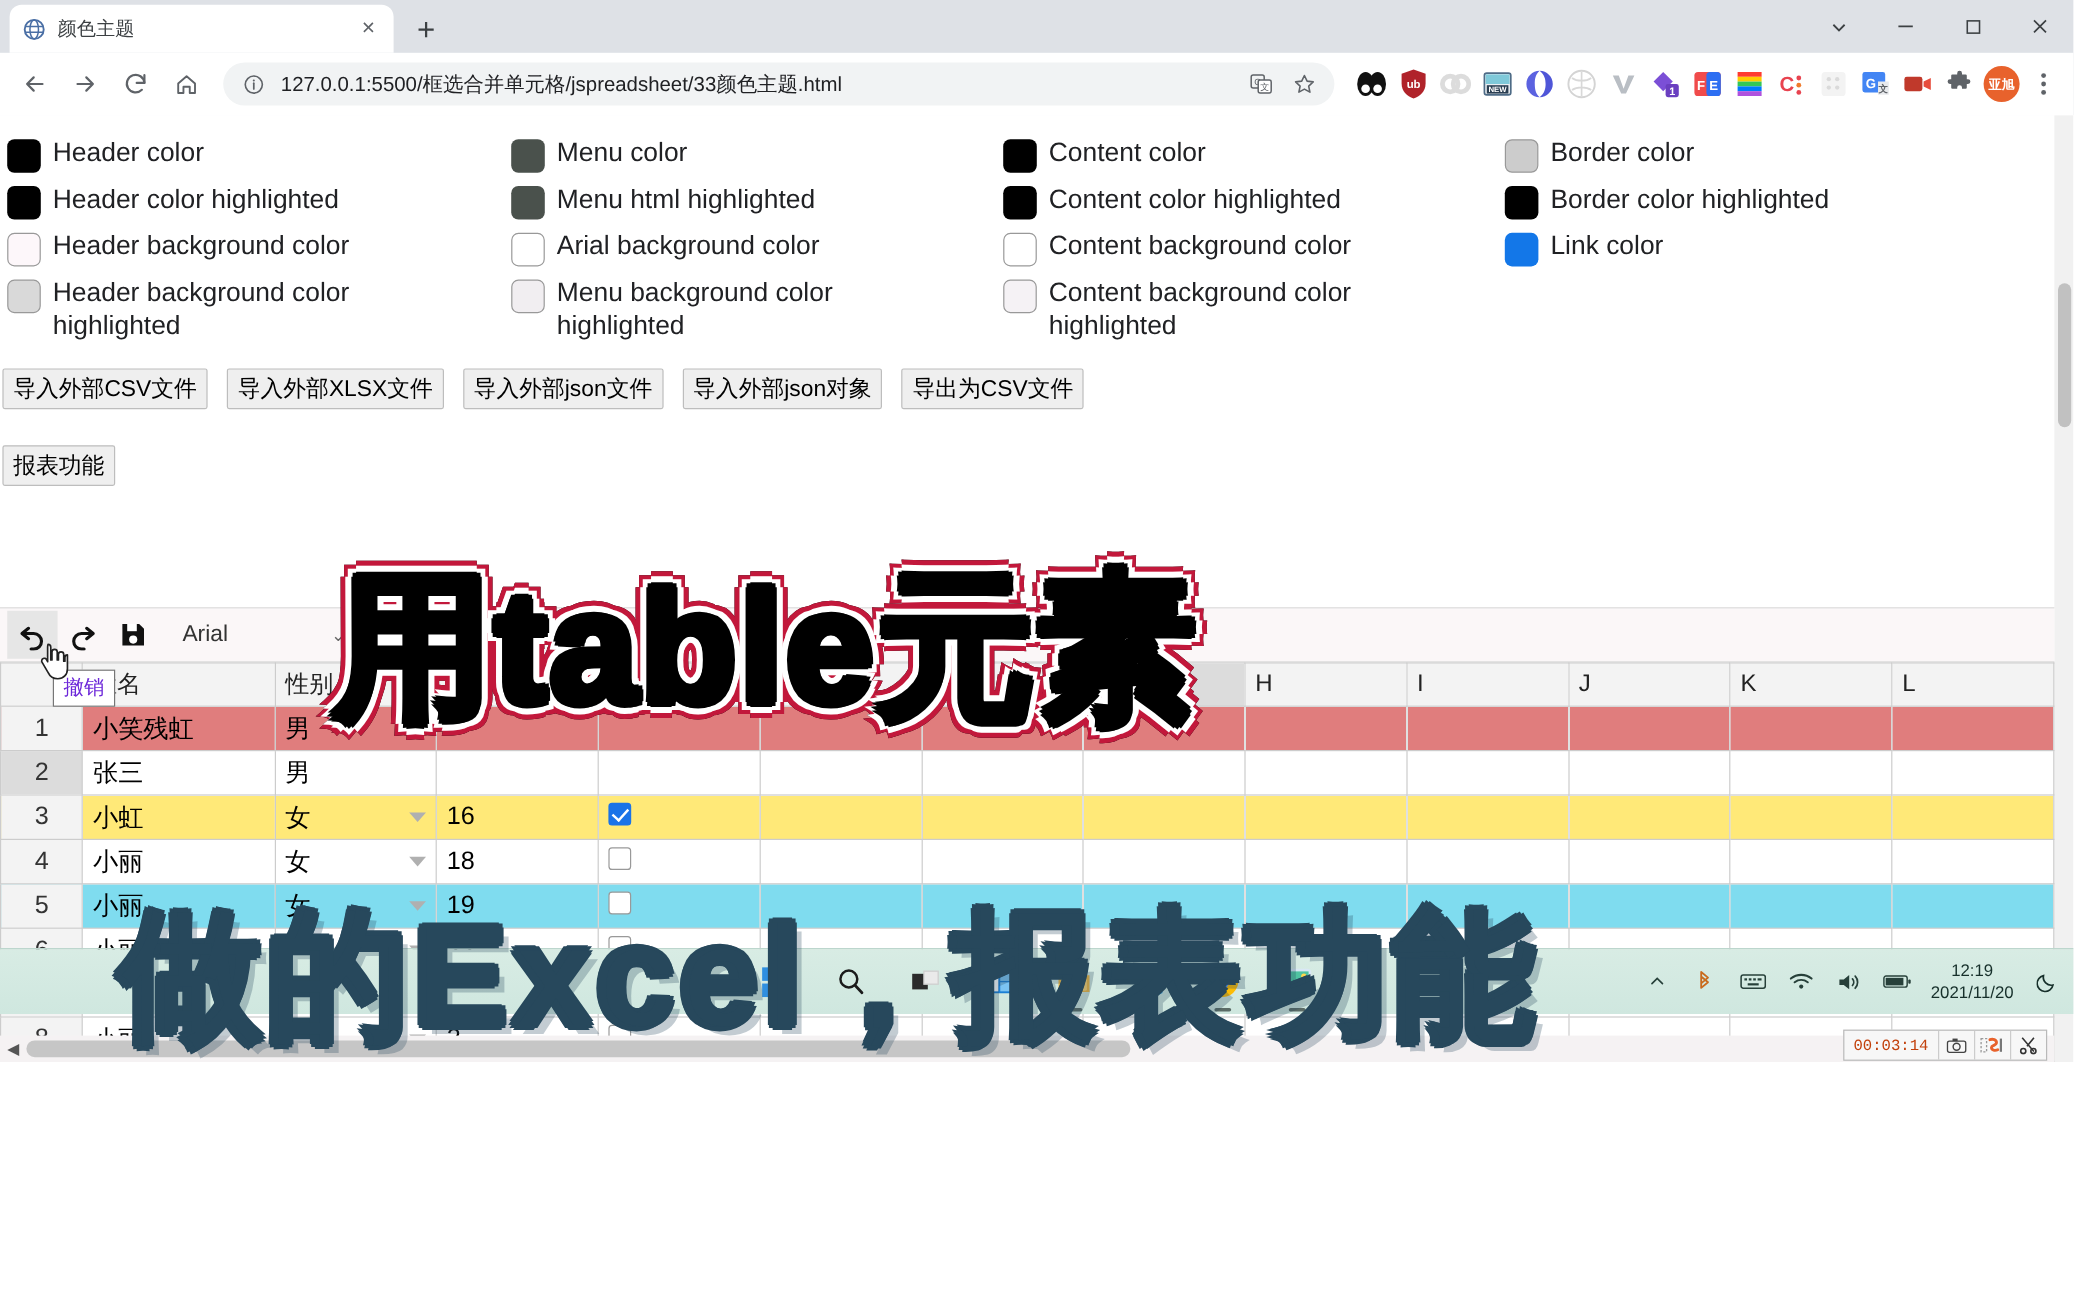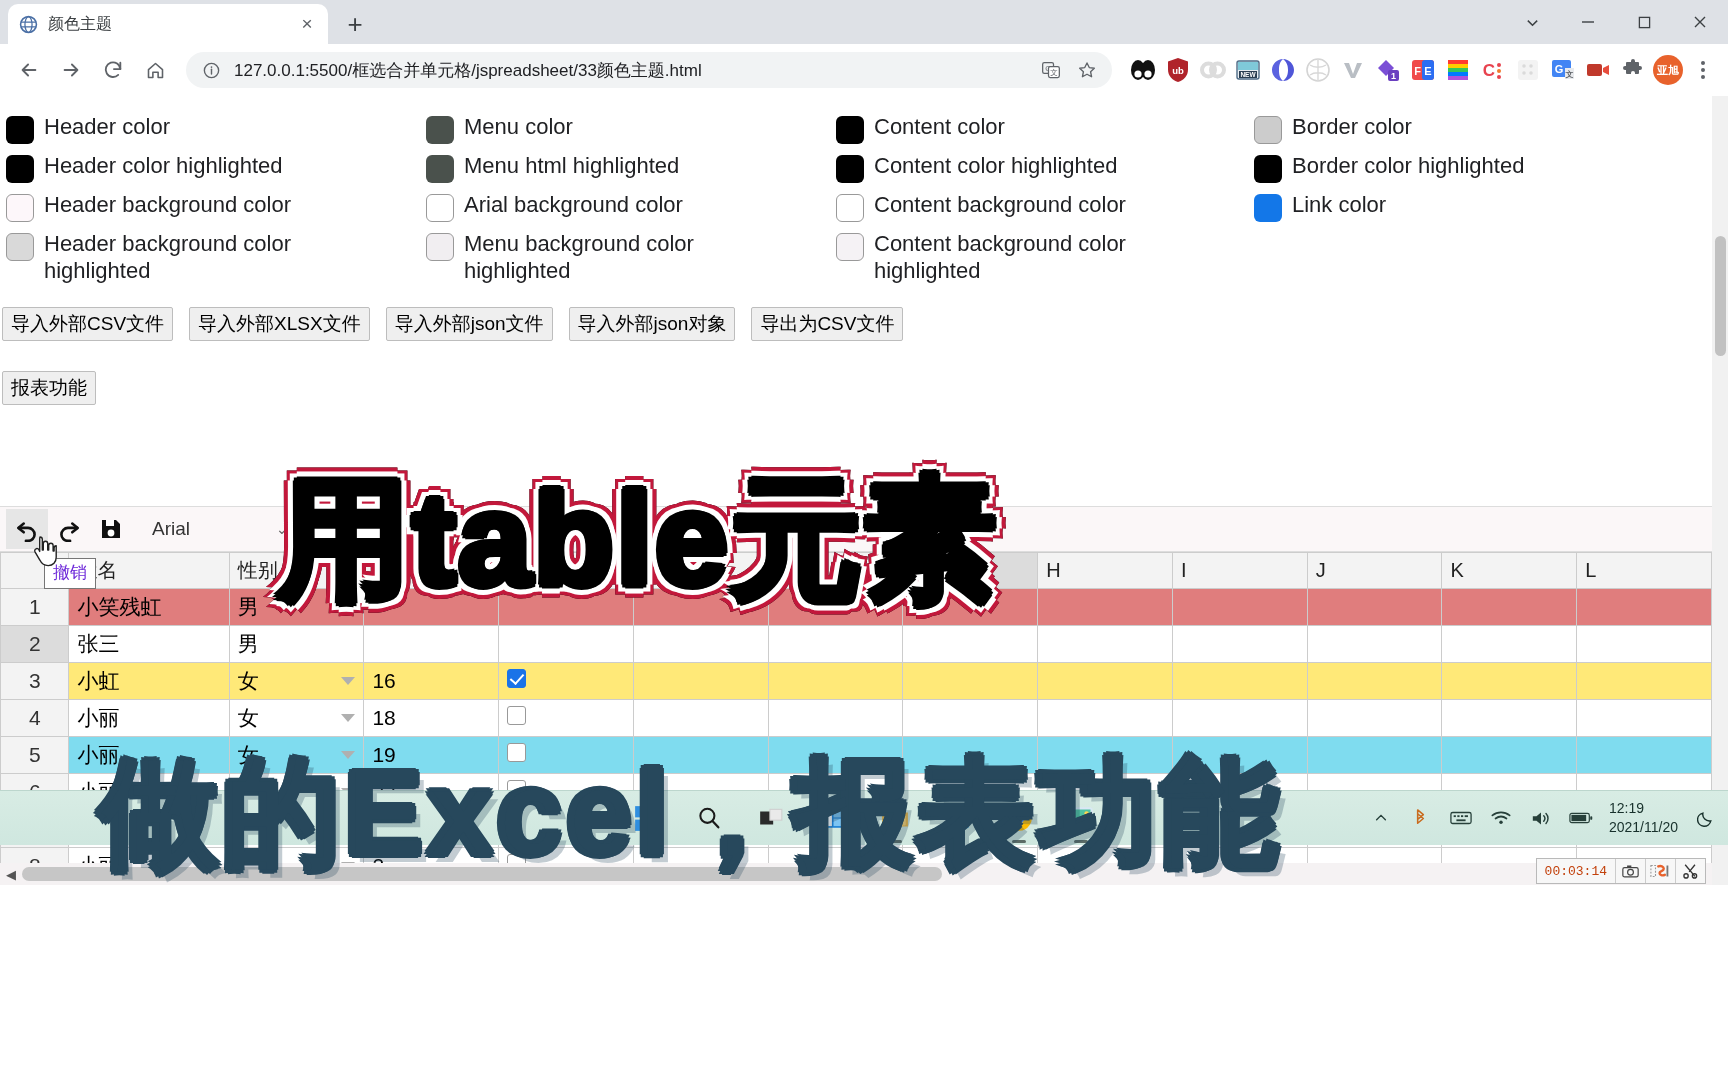--- a/index.html
+++ b/index.html
@@ -149,21 +149,21 @@
     border-top: 1px solid #bcd6cd;
   }
   .tb-center { position:absolute; left: 50%; transform: translateX(-50%); display:flex; align-items:center; gap: 28px; }
   .tb-ico { width: 34px; height: 34px; display:flex; align-items:center; justify-content:center; position:relative; cursor:pointer; }
   .tb-ico.running::after {
     content:""; position:absolute; bottom:-8px; left:50%; transform:translateX(-50%);
     width: 14px; height: 3px; border-radius:2px; background:#5b6b66;
   }
   .tray { position:absolute; right: 10px; display:flex; align-items:center; gap: 16px; }
   .tray-ico { width: 24px; height: 24px; display:flex; align-items:center; justify-content:center; color:#27403a; cursor:pointer; }
-  .clock { text-align: left; font-size: 14px; color: #17302b; line-height: 1.35; cursor:pointer; }
+  .clock { text-align: center; font-size: 14px; color: #17302b; line-height: 1.35; cursor:pointer; }
 </style>
 </head>
 <body>
 
 <div id="app">
 
   <div class="browser-chrome">
     <div class="tabstrip">
       <div class="tab">
         <span class="tab-favicon">

